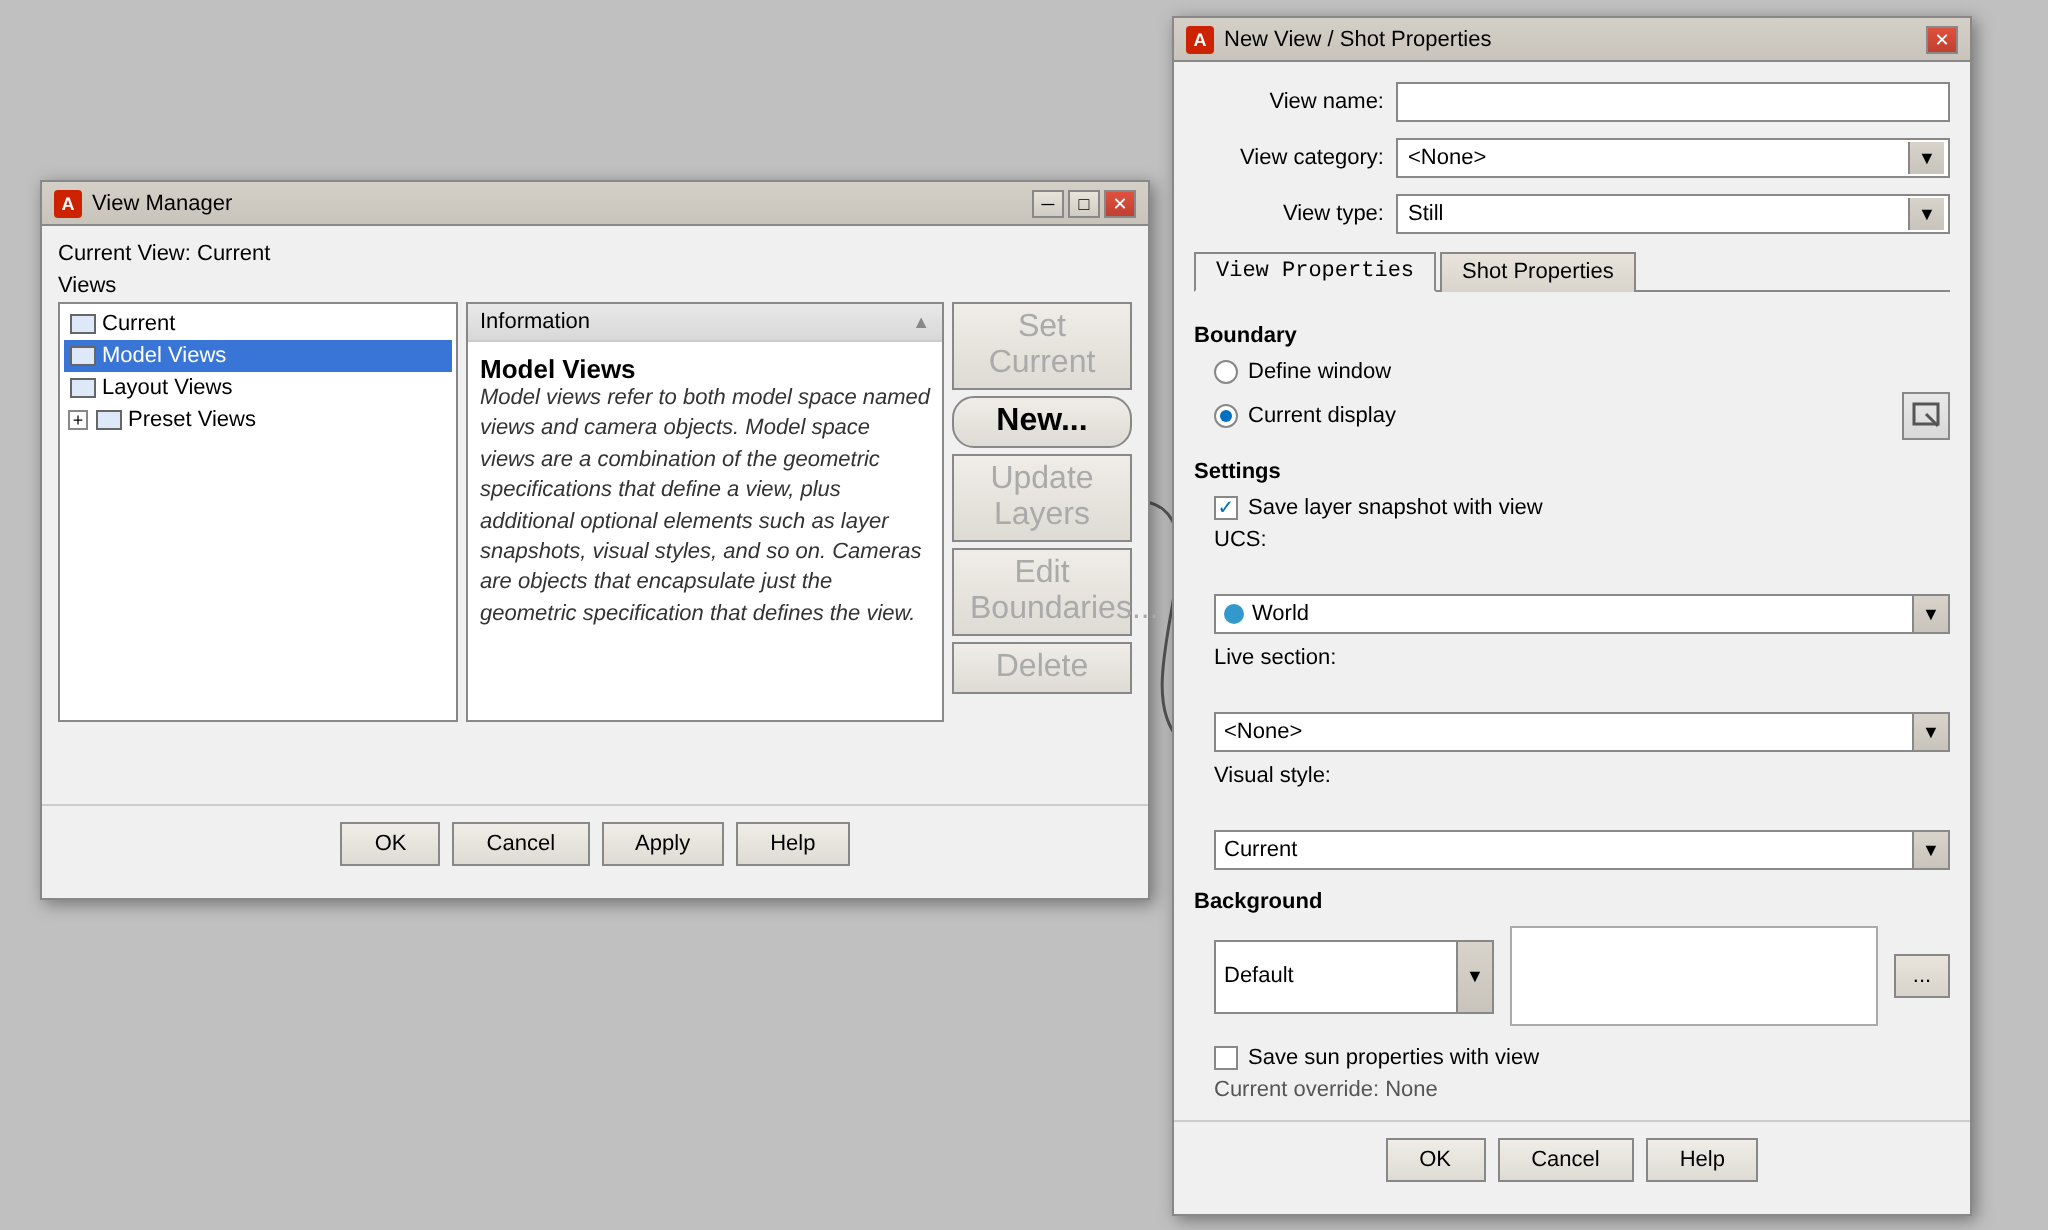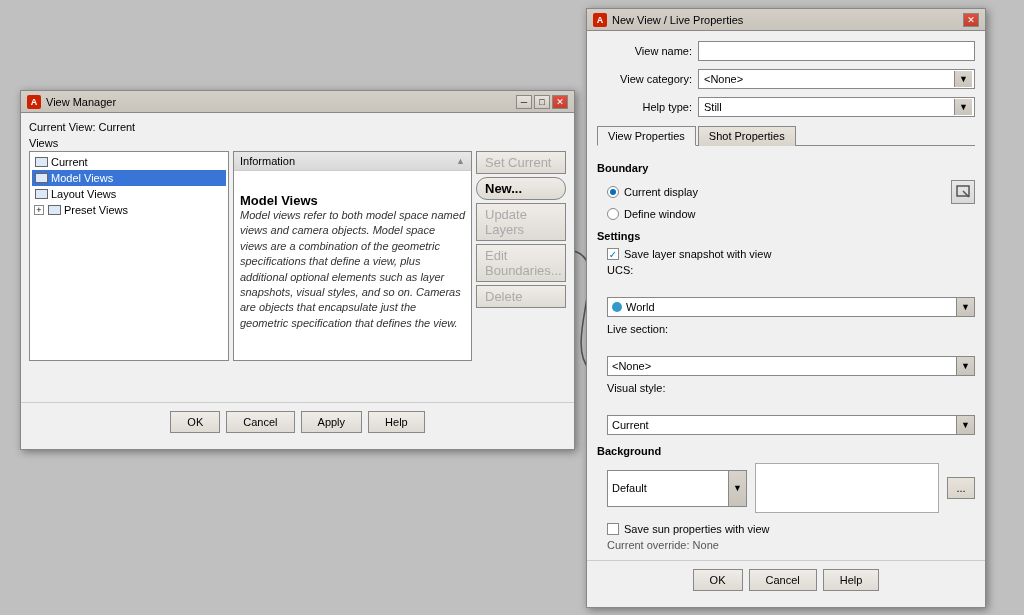--- a/index.html
+++ b/index.html
@@ -163,21 +163,21 @@
       background: white;
       padding: 6px;
       overflow: auto;
     }
 
     .vm-info-header {
       display: flex;
       align-items: center;
       justify-content: space-between;
       background: linear-gradient(to bottom, #e8e8e8, #d8d8d8);
-      margin: -6px -6px 22px -6px;
+      margin: -6px -6px 6px -6px;
       padding: 3px 6px;
       border-bottom: 1px solid #ccc;
       text-align: center;
     }
 
     .vm-info-title {
       font-size: 13px;
       font-weight: bold;
       color: #000;
     }
@@ -194,22 +194,22 @@
       flex-direction: column;
       gap: 3px;
       width: 90px;
     }
 
     .btn {
       padding: 3px 8px;
       background: linear-gradient(to bottom, #f0ede8, #dedad4);
       border: 1px solid #888;
       cursor: pointer;
-      font-size: 13px;
-      text-align: left;
+      font-size: 16px;
+      text-align: center;
       min-height: 22px;
     }
 
     .btn:disabled, .btn.disabled {
       color: #aaa;
       cursor: default;
     }
 
     .vm-footer {
       position: absolute;
@@ -313,20 +313,21 @@
       font-size: 11px;
       margin-right: 2px;
       position: relative;
       bottom: -1px;
     }
 
     .tab.active {
       background: #f0f0f0;
       border-bottom: 1px solid #f0f0f0;
       z-index: 1;
+      font-family: Liberation Mono, monospace;
     }
 
     .section-title {
       font-size: 11px;
       font-weight: bold;
       color: #000;
       margin-bottom: 6px;
       margin-top: 4px;
     }
 
@@ -569,21 +570,21 @@
     <button class="btn-footer">Cancel</button>
     <button class="btn-footer">Apply</button>
     <button class="btn-footer">Help</button>
   </div>
 </div>
 
 <div class="dialog" id="new-view">
   <div class="dialog-titlebar">
     <div class="titlebar-left">
       <div class="titlebar-icon">A</div>
-      <span class="titlebar-title">New View / Live Properties</span>
+      <span class="titlebar-title">New View / Shot Properties</span>
     </div>
     <div class="titlebar-controls">
       <div class="titlebar-btn close">✕</div>
     </div>
   </div>
 
   <div class="nv-content">
 
     <div class="form-row">
       <span class="form-label">View name:</span>
@@ -592,50 +593,50 @@
 
     <div class="form-row">
       <span class="form-label">View category:</span>
       <div class="form-select">
         <span class="select-text">&lt;None&gt;</span>
         <span class="select-arrow">▼</span>
       </div>
     </div>
 
     <div class="form-row">
-      <span class="form-label">Help type:</span>
+      <span class="form-label">View type:</span>
       <div class="form-select">
         <span class="select-text">Still</span>
         <span class="select-arrow">▼</span>
       </div>
     </div>
 
     <div class="tab-bar">
       <div class="tab active">View Properties</div>
       <div class="tab">Shot Properties</div>
     </div>
 
     <div class="view-props-content">
 
       <div class="section-title">Boundary</div>
       <div class="section-content">
+        <div class="radio-row">
+          <div class="radio-circle"></div>
+          <span>Define window</span>
+        </div>
         <div class="radio-row">
           <div class="radio-circle checked"></div>
           <span>Current display</span>
           <div class="btn-boundary" style="margin-left:auto;">
             <svg width="16" height="16">
               <rect x="2" y="2" width="12" height="10" fill="none" stroke="#555" stroke-width="1.5"></rect>
               <line x1="8" y1="7" x2="14" y2="13" stroke="#555" stroke-width="1.5"></line>
             </svg>
           </div>
         </div>
-        <div class="radio-row">
-          <div class="radio-circle"></div>
-          <span>Define window</span>
-        </div>
       </div>
 
       <div class="section-title">Settings</div>
       <div class="section-content">
         <div class="checkbox-row">
           <div class="checkbox checked">✓</div>
           <span>Save layer snapshot with view</span>
         </div>
 
         <div class="select-row">

